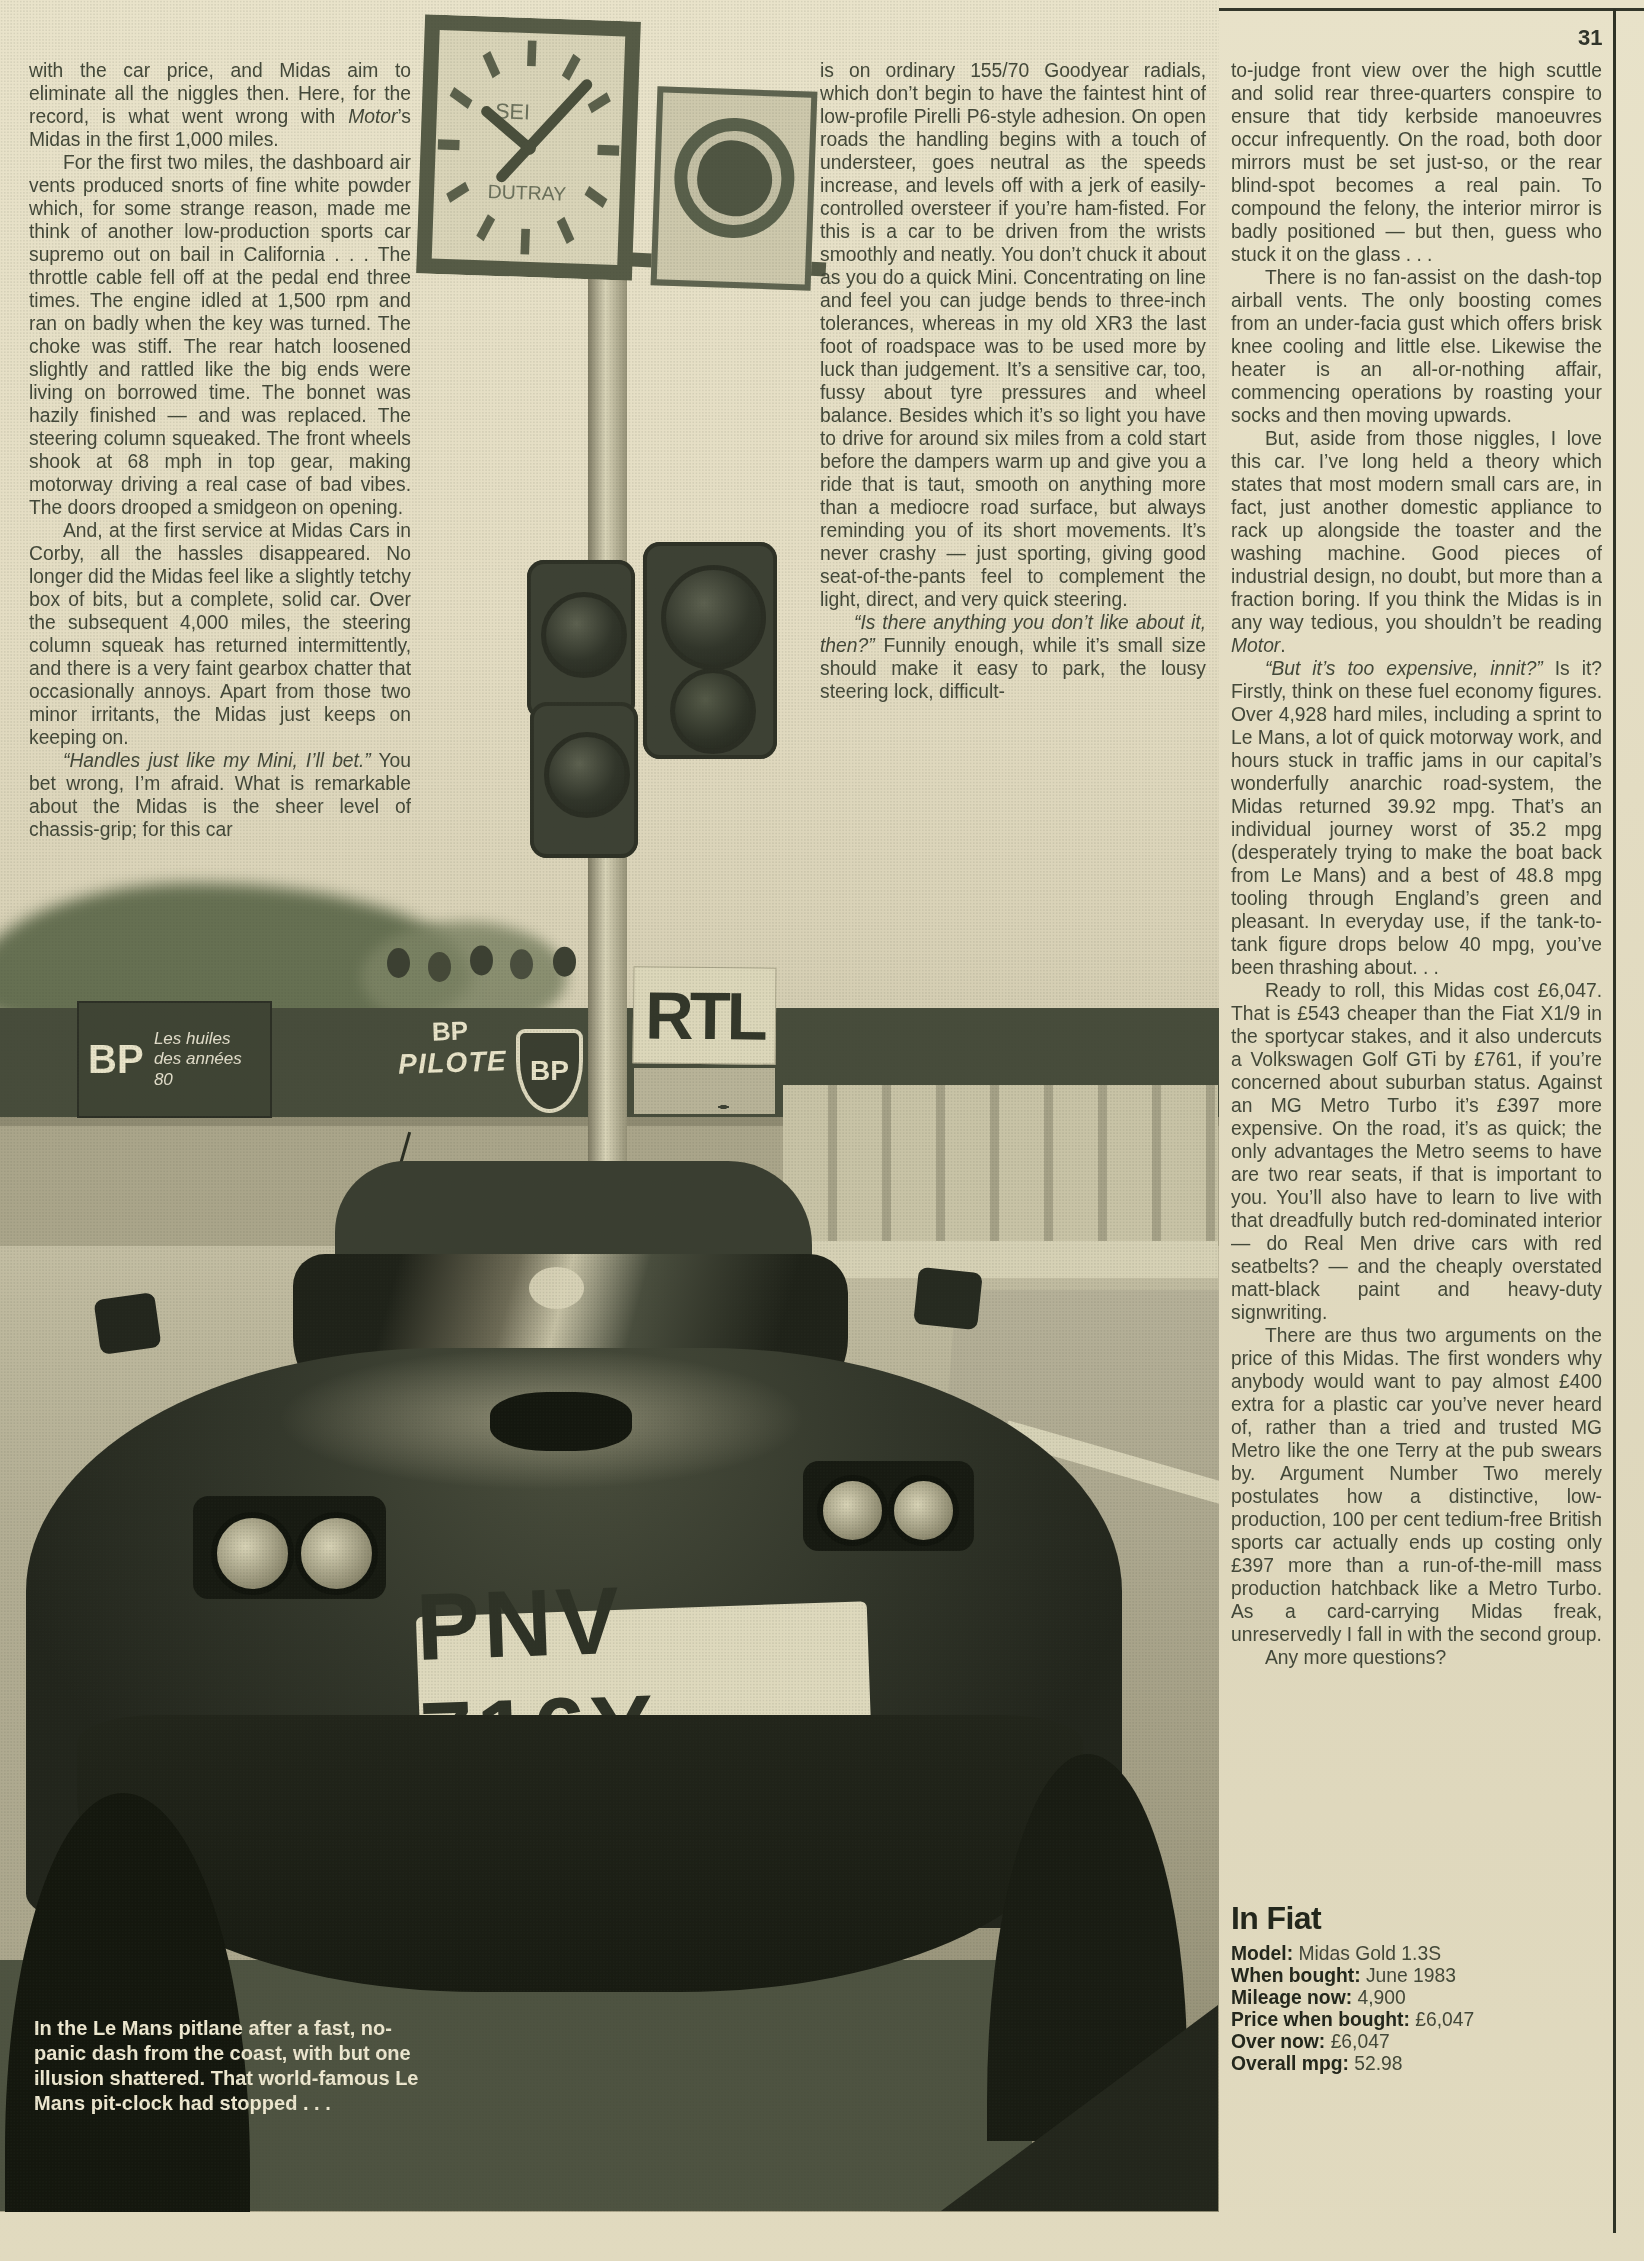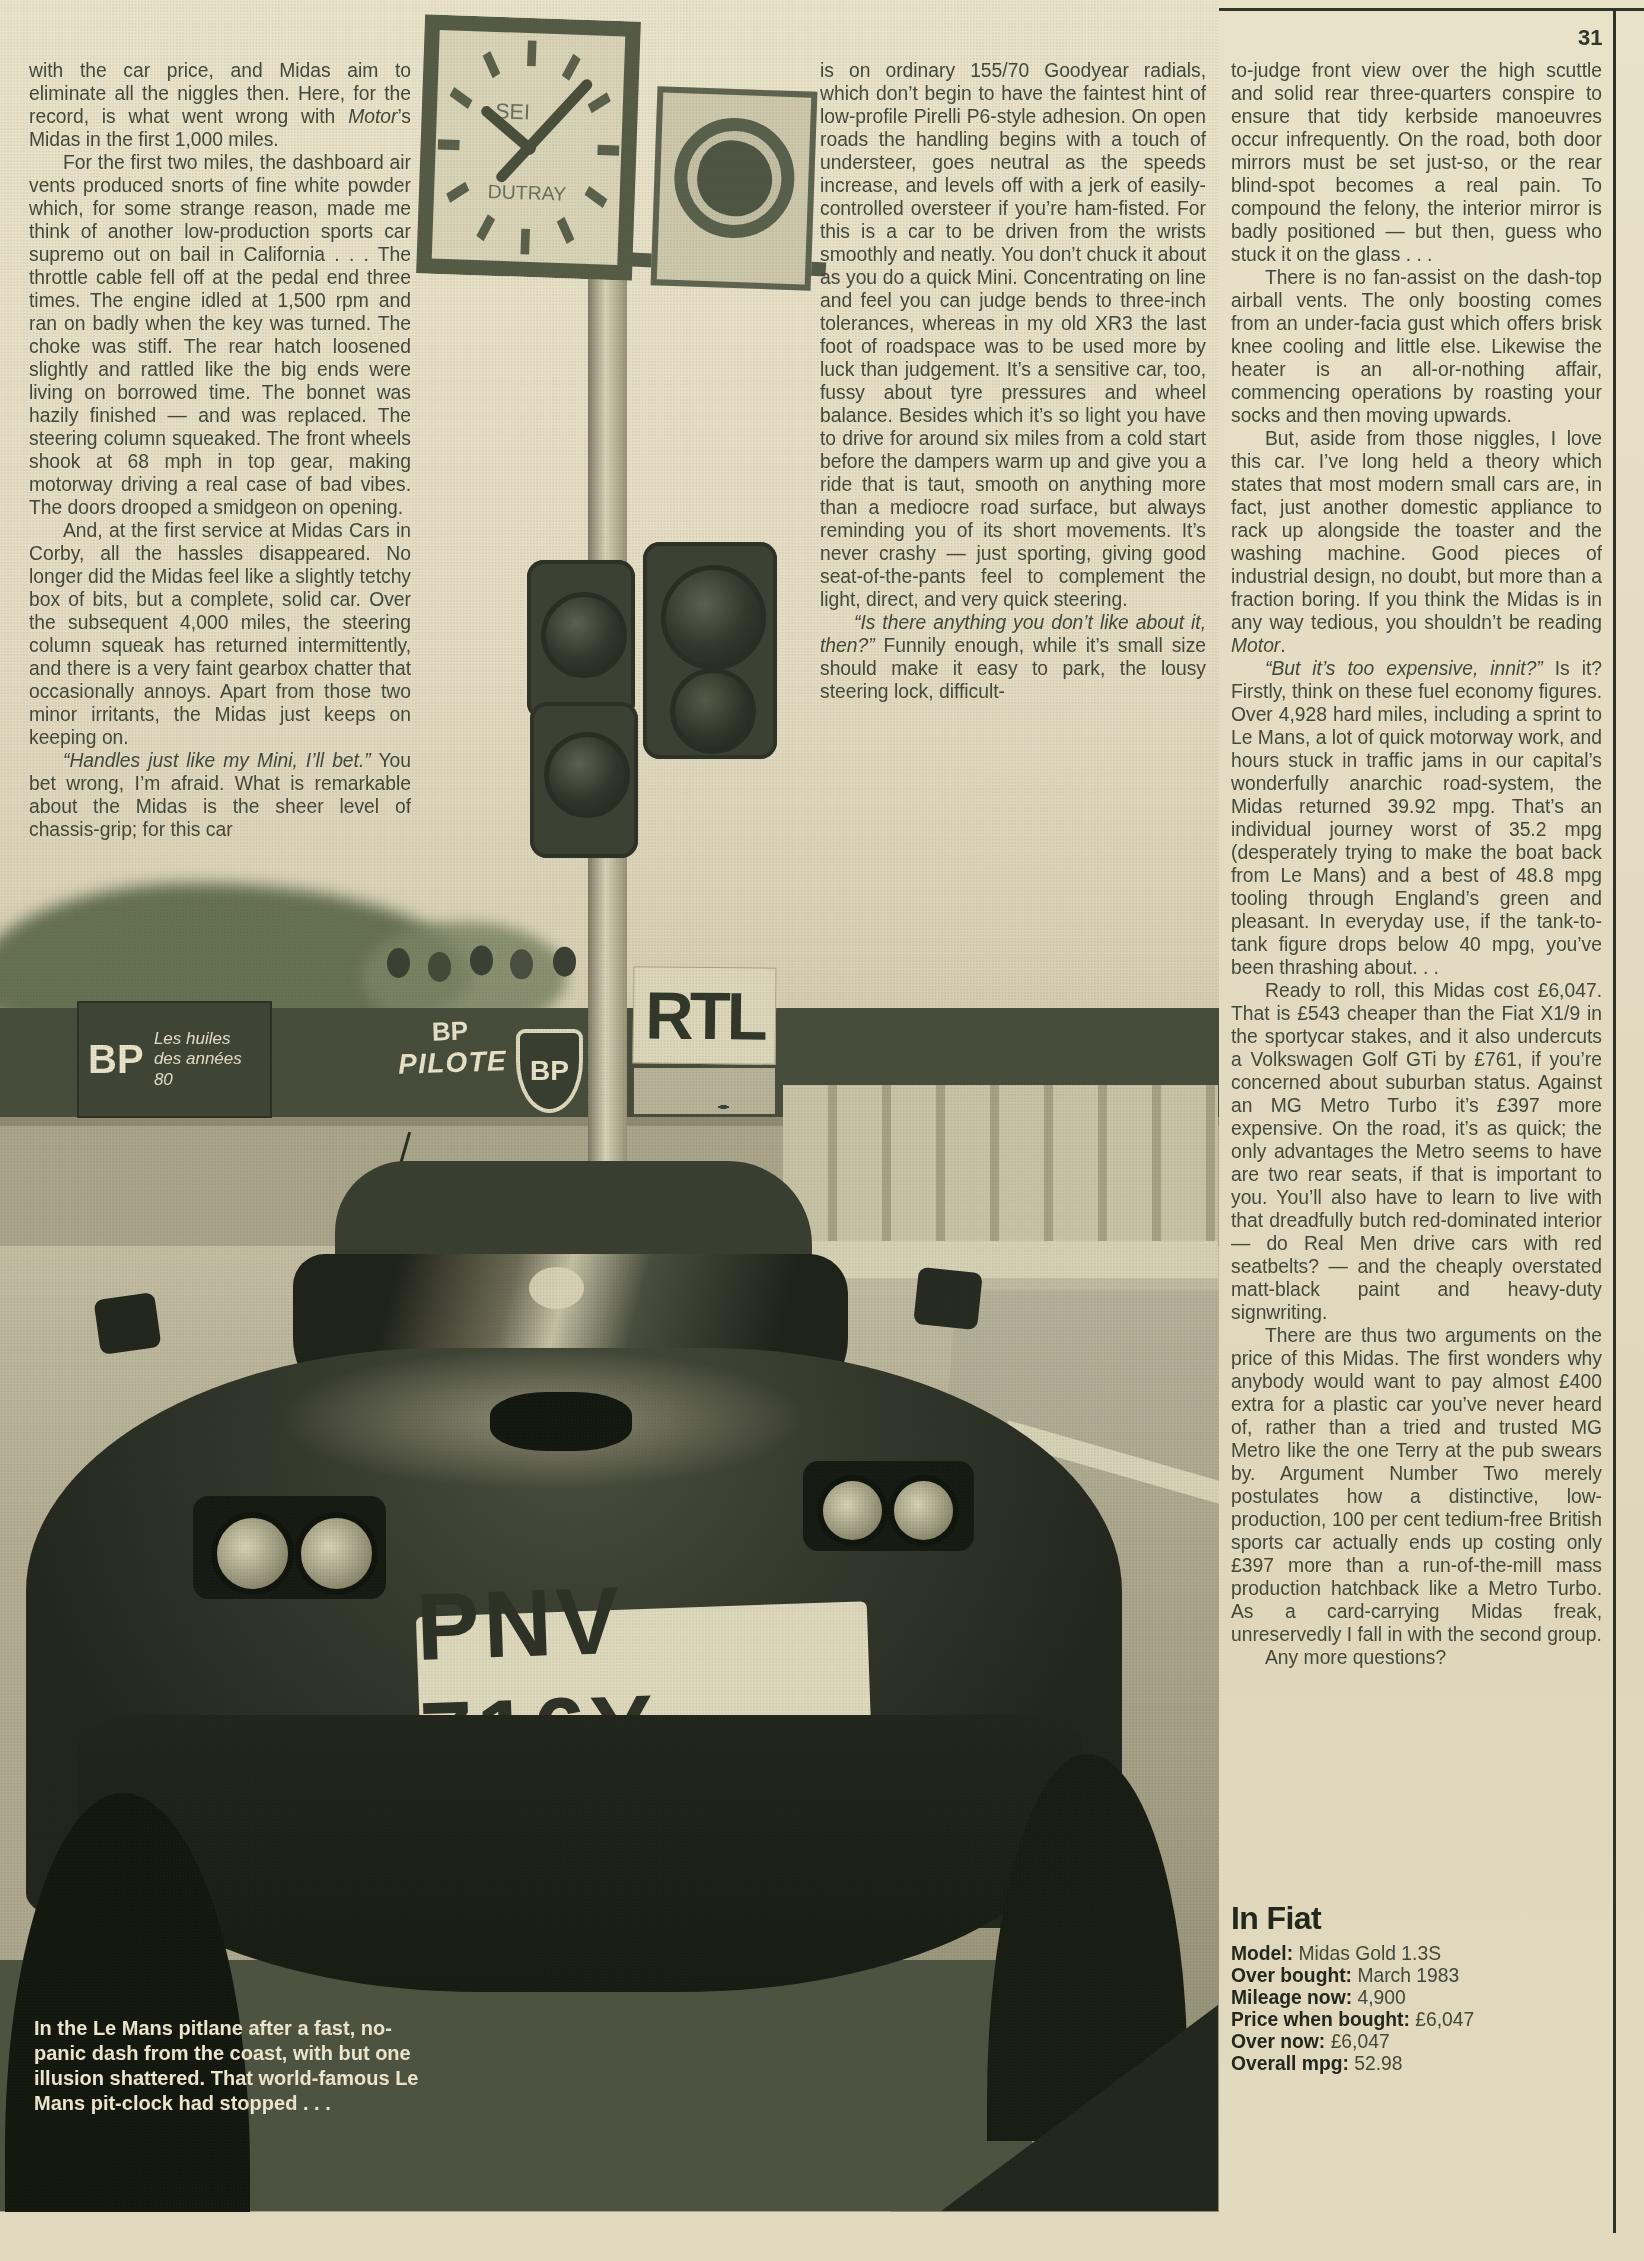--- a/index.html
+++ b/index.html
@@ -265,21 +265,21 @@
       <p><span class="it">“But it’s too expensive, innit?”</span><span> Is it? Firstly, think on these fuel economy figures. Over 4,928 hard miles, including a sprint to Le Mans, a lot of quick motorway work, and hours stuck in traffic jams in our capital’s wonderfully anarchic road-system, the Midas returned 39.92 mpg. That’s an individual journey worst of 35.2 mpg (desperately trying to make the boat back from Le Mans) and a best of 48.8 mpg tooling through England’s green and pleasant. In everyday use, if the tank-to-tank figure drops below 40 mpg, you’ve been thrashing about. . .</span></p>
       <p><span>Ready to roll, this Midas cost £6,047. That is £543 cheaper than the Fiat X1/9 in the sportycar stakes, and it also undercuts a Volkswagen Golf GTi by £761, if you’re concerned about suburban status. Against an MG Metro Turbo it’s £397 more expensive. On the road, it’s as quick; the only advantages the Metro seems to have are two rear seats, if that is important to you. You’ll also have to learn to live with that dreadfully butch red-dominated interior — do Real Men drive cars with red seatbelts? — and the cheaply overstated matt-black paint and heavy-duty signwriting.</span></p>
       <p><span>There are thus two arguments on the price of this Midas. The first wonders why anybody would want to pay almost £400 extra for a plastic car you’ve never heard of, rather than a tried and trusted MG Metro like the one Terry at the pub swears by. Argument Number Two merely postulates how a distinctive, low-production, 100 per cent tedium-free British sports car actually ends up costing only £397 more than a run-of-the-mill mass production hatchback like a Metro Turbo. As a card-carrying Midas freak, unreservedly I fall in with the second group.</span></p>
       <p><span>Any more questions?</span></p>
     </div>
 
   <div class="brief">
     <h2>In Fiat</h2>
     <div class="brief-rows">
         <div class="brief-row"><span class="lbl">Model: </span><span>Midas Gold 1.3S</span></div>
-        <div class="brief-row"><span class="lbl">Over bought: </span><span>March 1983</span></div>
+        <div class="brief-row"><span class="lbl">When bought: </span><span>June 1983</span></div>
         <div class="brief-row"><span class="lbl">Mileage now: </span><span>4,900</span></div>
         <div class="brief-row"><span class="lbl">Price when bought: </span><span>£6,047</span></div>
         <div class="brief-row"><span class="lbl">Over now: </span><span>£6,047</span></div>
         <div class="brief-row"><span class="lbl">Overall mpg: </span><span>52.98</span></div>
       </div>
   </div>
 
 
 </div>
 

